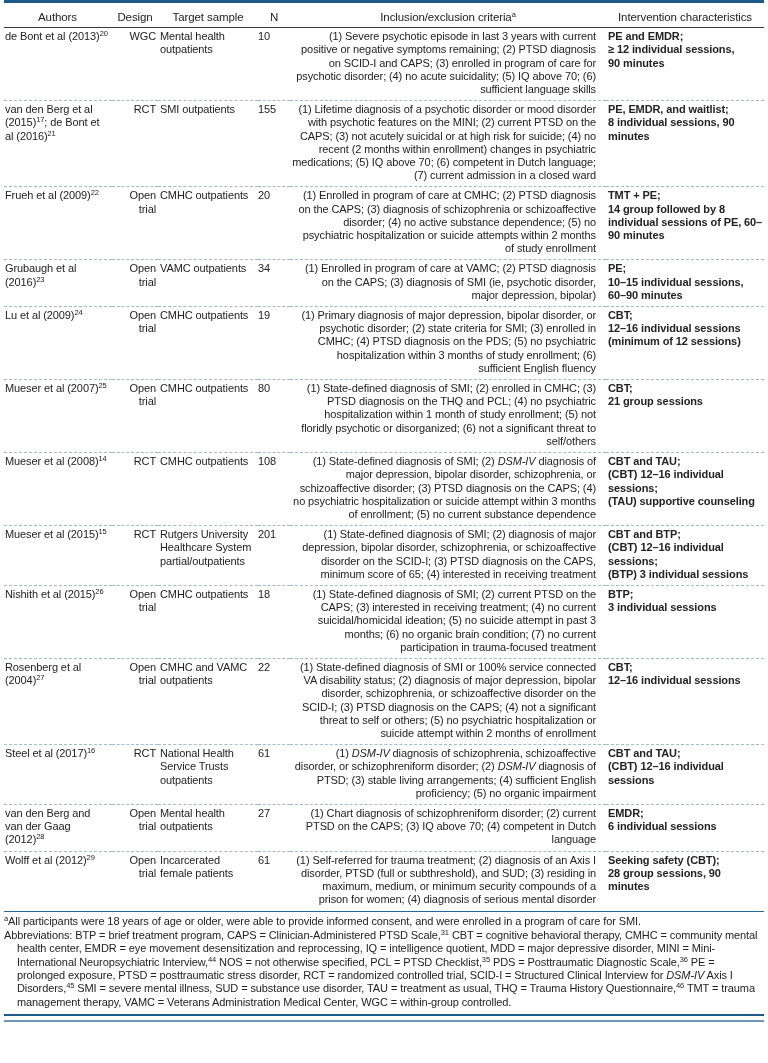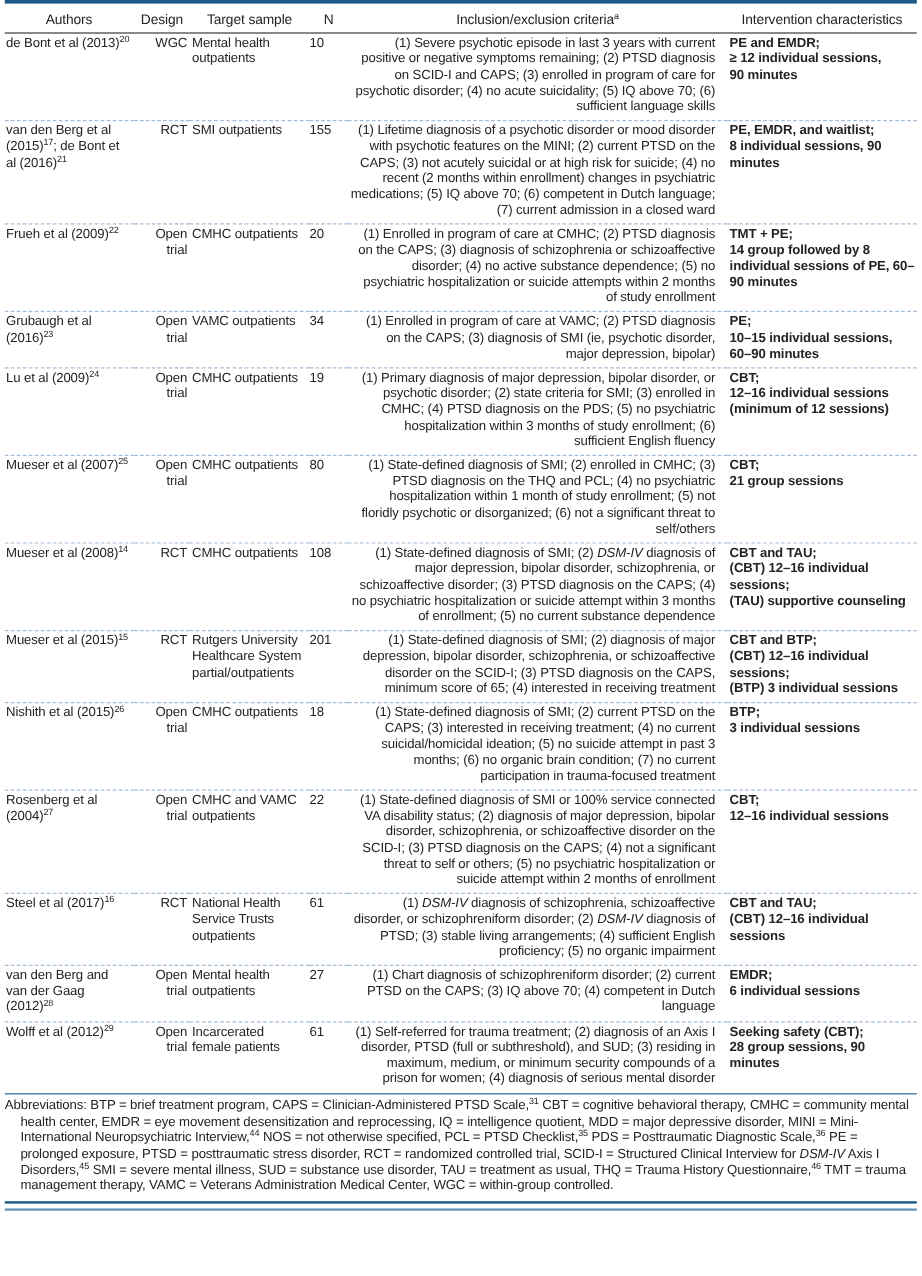--- a/index.html
+++ b/index.html
@@ -266,19 +266,20 @@
           <td class="cell-target">Incarcerated female patients</td>
           <td class="cell-n">61</td>
           <td class="cell-criteria">(1) Self-referred for trauma treatment; (2) diagnosis of an Axis I disorder, PTSD (full or subthreshold), and SUD; (3) residing in maximum, medium, or minimum security compounds of a prison for women; (4) diagnosis of serious mental disorder</td>
           <td class="cell-interv">Seeking safety (CBT);
 28 group sessions, 90 minutes</td>
         </tr>
       </tbody>
   </table>
 
   <div class="footnotes">
+    <p class="fn-line"><sup>a</sup>All participants were 18 years of age or older, were able to provide informed consent, and were enrolled in a program of care for SMI.</p>
     <p class="fn-hang">Abbreviations: BTP = brief treatment program, CAPS = Clinician-Administered PTSD Scale,<sup>31</sup> CBT = cognitive behavioral therapy, CMHC = community mental health center, EMDR = eye movement desensitization and reprocessing, IQ = intelligence quotient, MDD = major depressive disorder, MINI = Mini-International Neuropsychiatric Interview,<sup>44</sup> NOS = not otherwise specified, PCL = PTSD Checklist,<sup>35</sup> PDS = Posttraumatic Diagnostic Scale,<sup>36</sup> PE = prolonged exposure, PTSD = posttraumatic stress disorder, RCT = randomized controlled trial, SCID-I = Structured Clinical Interview for <i>DSM-IV</i> Axis I Disorders,<sup>45</sup> SMI = severe mental illness, SUD = substance use disorder, TAU = treatment as usual, THQ = Trauma History Questionnaire,<sup>46</sup> TMT = trauma management therapy, VAMC = Veterans Administration Medical Center, WGC = within-group controlled.</p>
   </div>
 
   <div class="bottom-rule-thick"></div>
   <div class="bottom-rule-thin"></div>
 
 </div>
 
 </body></html>

